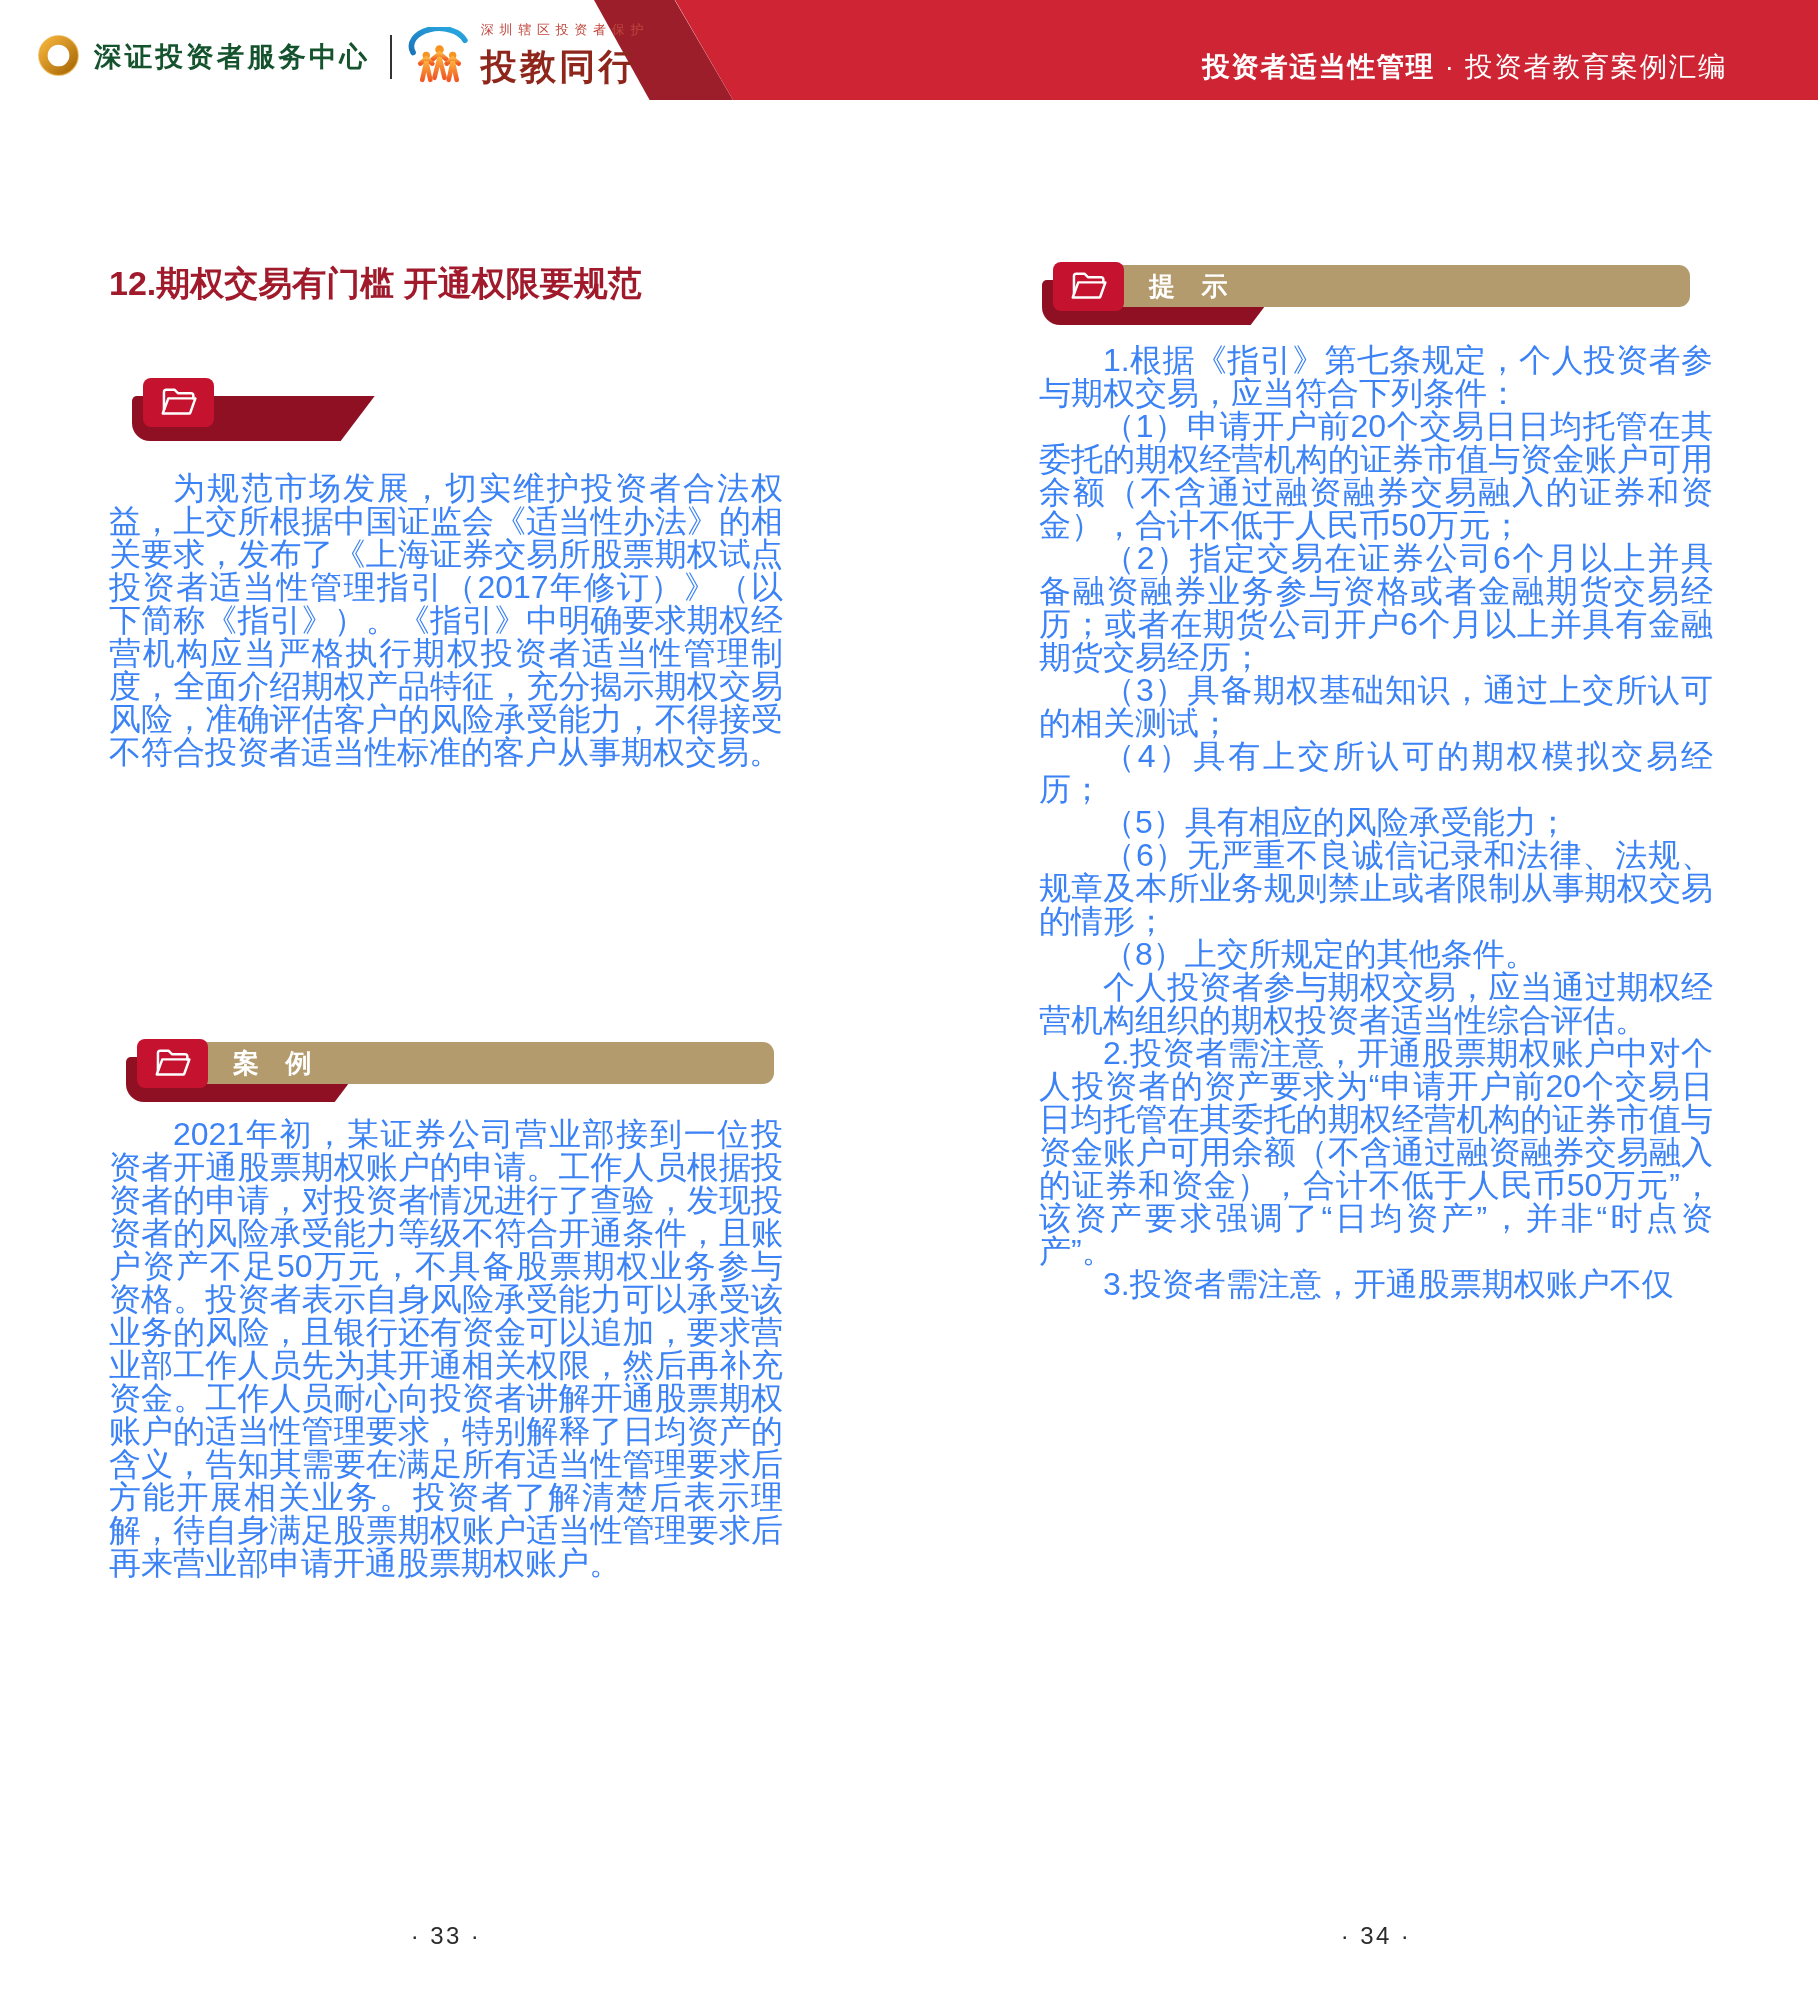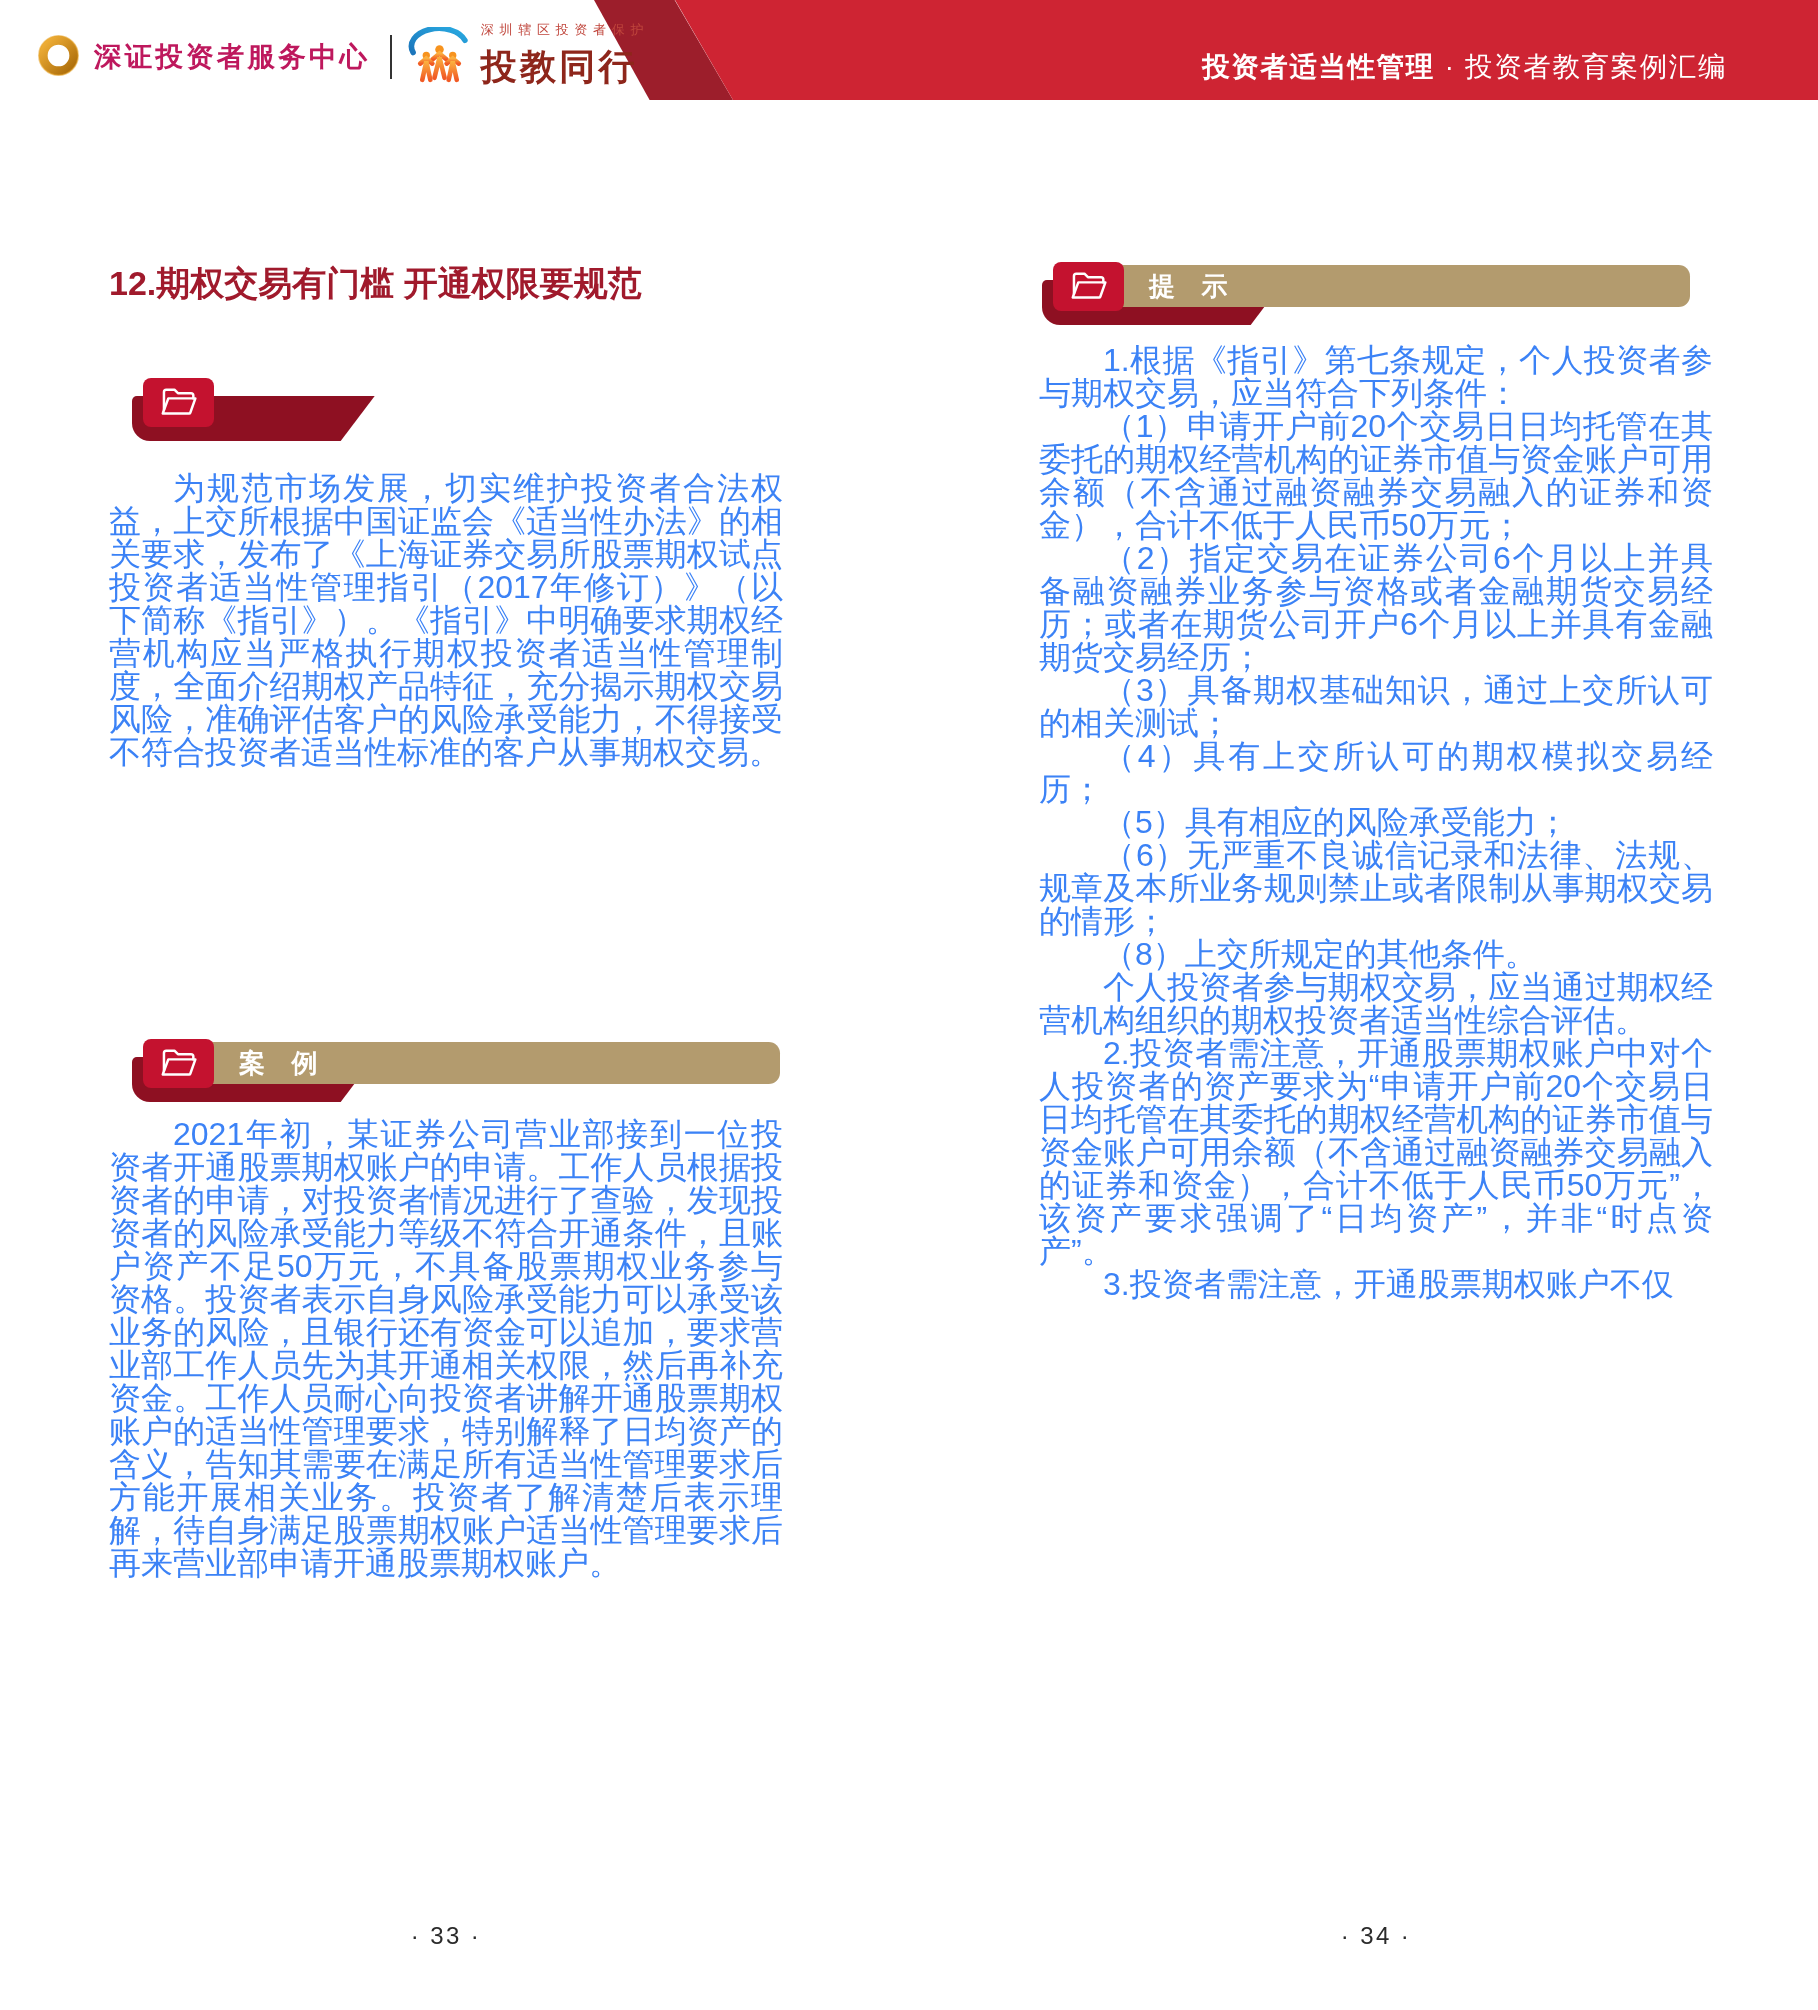--- a/index.html
+++ b/index.html
@@ -21,21 +21,21 @@
   }
   .band-text {
     position:absolute; right:92px; top:49px; color:#ffffff;
     font-size:27.5px; letter-spacing:1.6px; white-space:nowrap;
   }
   .band-text .bold { font-weight:bold;margin-top:36px; }
   .band-text .dot { padding:0 9.7px; }
 
   
   .brand { position:absolute; left:36px; top:24px; height:65px; display:flex; align-items:center; }
-  .brand-name { font-size:27.5px; font-weight:bold; color:#be185d; letter-spacing:3.2px; margin-left:13px; white-space:nowrap; }
+  .brand-name { font-size:27.5px; font-weight:bold; color:#14532d; letter-spacing:3.2px; margin-left:13px; white-space:nowrap; }
   .brand-divider { width:2.4px; height:44px; background:#333; margin:0 16px 0 19.4px; }
   .logo-stack { display:flex; flex-direction:column; margin-left:9.7px; }
   .logo-small { font-size:13px; color:#C0463C; letter-spacing:5.7px; white-space:nowrap; }
   .logo-large { font-size:36px; font-weight:bold; color:#8E261B; letter-spacing:3.2px; margin-top:4px; white-space:nowrap; }
 
   
   .heading {
     position:absolute; left:109px; top:261px; width:810px;
     font-size:34px; font-weight:bold; color:#A01A2C; white-space:nowrap;
   }
@@ -137,21 +137,21 @@
           <path d="M2.2 19.4 L6 9.2 H24.6 L21.1 19.1 Q20.9 19.6 20.3 19.6 H2.9 Q2 19.6 2.2 19.4 Z"></path>
         </svg>
       </span>
     </div>
   </div>
 
   <div class="para" style="left:109px; top:472px;">
     <p>为规范市场发展，切实维护投资者合法权益，上交所根据中国证监会《适当性办法》的相关要求，发布了《上海证券交易所股票期权试点投资者适当性管理指引（2017年修订）》（以下简称《指引》）。《指引》中明确要求期权经营机构应当严格执行期权投资者适当性管理制度，全面介绍期权产品特征，充分揭示期权交易风险，准确评估客户的风险承受能力，不得接受不符合投资者适当性标准的客户从事期权交易。</p>
   </div>
 
-  <div class="tag" style="left:143px; top:1039px;">
+  <div class="tag" style="left:137px; top:1039px;">
     <div class="ribbon"></div>
     <div class="bar">
       <span class="bar-label">案 例</span>
     </div>
     <div class="square">
       <span>
         <svg width="39" height="32" viewBox="0 0 26 22" fill="none" stroke="#ffffff" stroke-width="1.7" stroke-linejoin="round" stroke-linecap="round">
           <path d="M3 17 V4.8 Q3 3.2 4.6 3.2 H10.2 L12.6 5.6 H21.6 Q23.2 5.6 23.2 7.2 V9.2"></path>
           <path d="M2.2 19.4 L6 9.2 H24.6 L21.1 19.1 Q20.9 19.6 20.3 19.6 H2.9 Q2 19.6 2.2 19.4 Z"></path>
         </svg>

